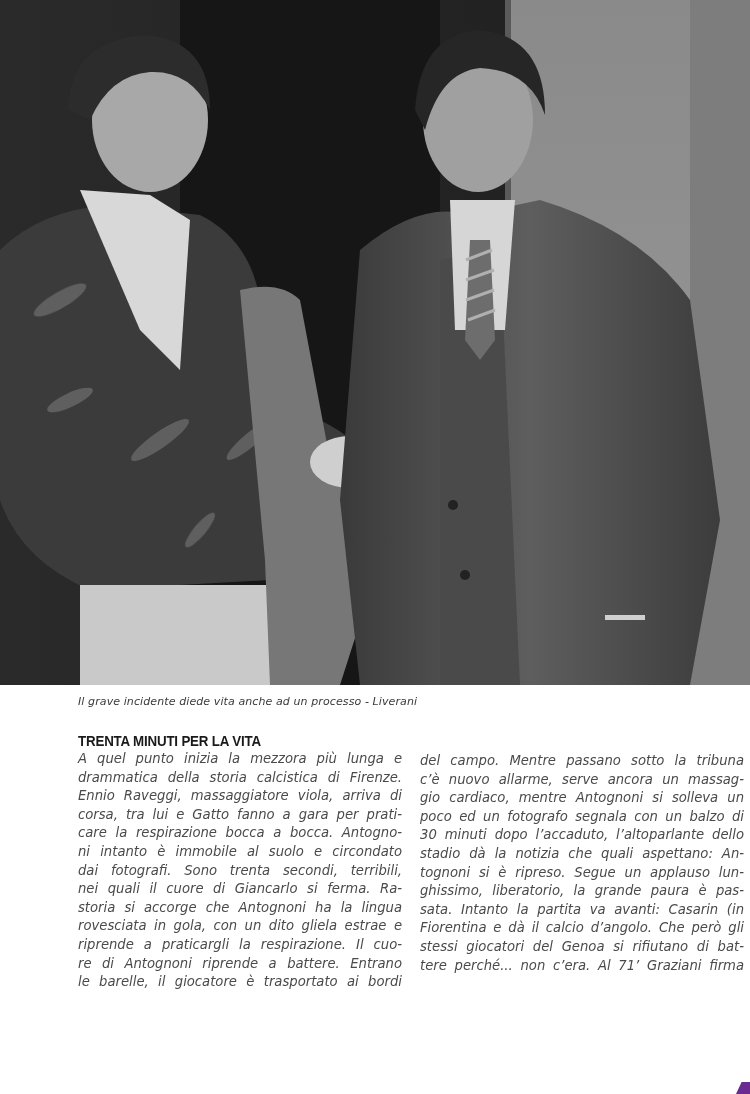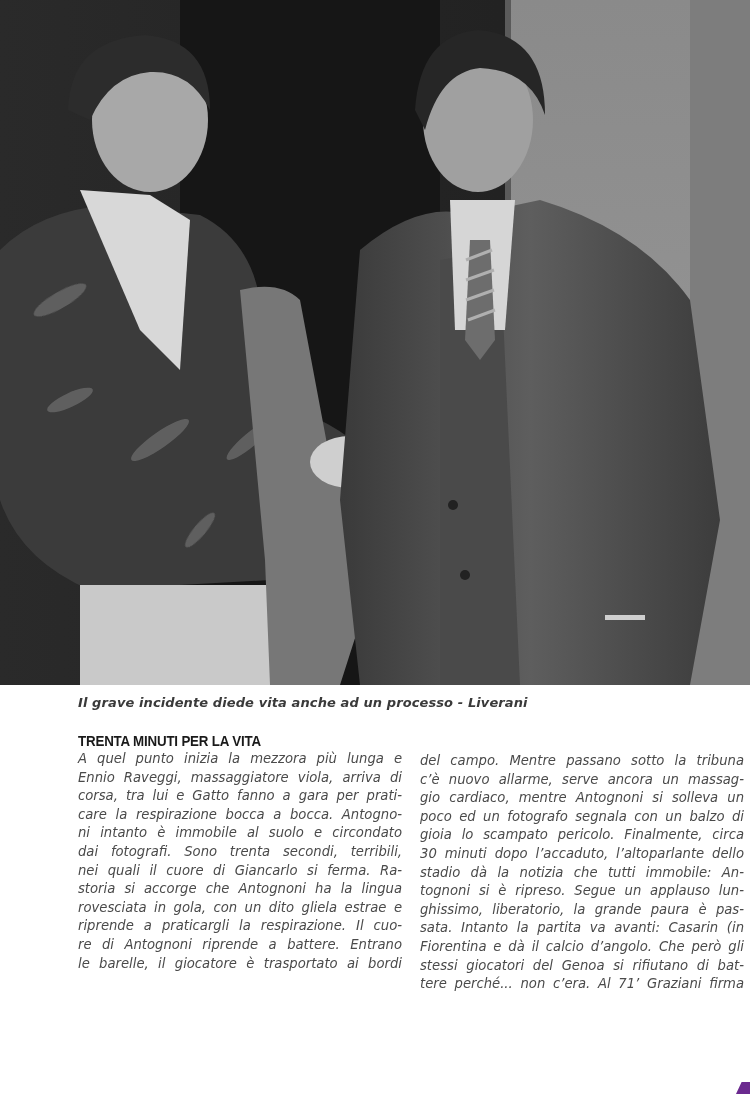--- a/index.html
+++ b/index.html
@@ -6,21 +6,21 @@
   body {
     width:750px; height:1094px; background:#ffffff; position:relative; overflow:hidden;
     font-family:"DejaVu Sans", sans-serif;
   }
   .photo {
     position:absolute; left:0; top:0; width:750px; height:685px; overflow:hidden;
     background:#3a3a3a;
   }
   .photo svg { display:block; }
   .caption {
-    position:absolute; left:78px; top:695px; font-size:13px; font-style:italic; font-weight:bold;
+    position:absolute; left:78px; top:695px; font-size:11px; font-style:italic; font-weight:normal;
     color:#3a3a3a; letter-spacing:0.1px;
   }
   .col {
     position:absolute; top:732px; width:324px;
     font-size:13.2px; line-height:18.6px; color:#4a4a4a; text-align:justify;
     font-family:"DejaVu Sans", sans-serif;
   }
   .col.left { left:78px; }
   .col.right { left:420px; top:752px; }
   .col .line { display:block; text-align:justify; text-align-last:justify; white-space:nowrap; overflow:visible;font-style:italic; }
@@ -103,41 +103,41 @@
 
     <rect x="605" y="615" width="40" height="5" fill="#cfcfcf"></rect>
   </svg>
 </div>
 
 <div class="caption">Il grave incidente diede vita anche ad un processo - Liverani</div>
 
 <div class="col left">
   <span class="heading">TRENTA MINUTI PER LA VITA</span>
   <span class="line">A quel punto inizia la mezzora più lunga e</span>
+  <span class="line">drammatica della storia calcistica di Firenze.</span>
   <span class="line">Ennio Raveggi, massaggiatore viola, arriva di</span>
   <span class="line">corsa, tra lui e Gatto fanno a gara per prati-</span>
   <span class="line">care la respirazione bocca a bocca. Antogno-</span>
   <span class="line">ni intanto è immobile al suolo e circondato</span>
   <span class="line">dai fotografi. Sono trenta secondi, terribili,</span>
   <span class="line">nei quali il cuore di Giancarlo si ferma. Ra-</span>
   <span class="line">storia si accorge che Antognoni ha la lingua</span>
   <span class="line">rovesciata in gola, con un dito gliela estrae e</span>
   <span class="line">riprende a praticargli la respirazione. Il cuo-</span>
   <span class="line">re di Antognoni riprende a battere. Entrano</span>
   <span class="line">le barelle, il giocatore è trasportato ai bordi</span>
 </div>
 
 <div class="col right">
   <span class="line">del campo. Mentre passano sotto la tribuna</span>
   <span class="line">c’è nuovo allarme, serve ancora un massag-</span>
   <span class="line">gio cardiaco, mentre Antognoni si solleva un</span>
   <span class="line">poco ed un fotografo segnala con un balzo di</span>
-  <span class="line">gioia lo scampato pericolo. Finalmente, circa</span>
   <span class="line">30 minuti dopo l’accaduto, l’altoparlante dello</span>
-  <span class="line">stadio dà la notizia che tutti immobile: An-</span>
+  <span class="line">stadio dà la notizia che quali aspettano: An-</span>
   <span class="line">tognoni si è ripreso. Segue un applauso lun-</span>
   <span class="line">ghissimo, liberatorio, la grande paura è pas-</span>
   <span class="line">sata. Intanto la partita va avanti: Casarin (in</span>
   <span class="line">Fiorentina e dà il calcio d’angolo. Che però gli</span>
   <span class="line">stessi giocatori del Genoa si rifiutano di bat-</span>
   <span class="line">tere perché... non c’era. Al 71’ Graziani firma</span>
 </div>
 
 <div class="corner"></div>
 

